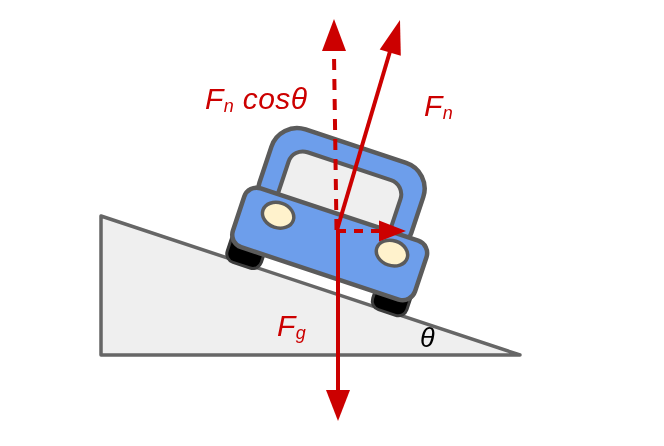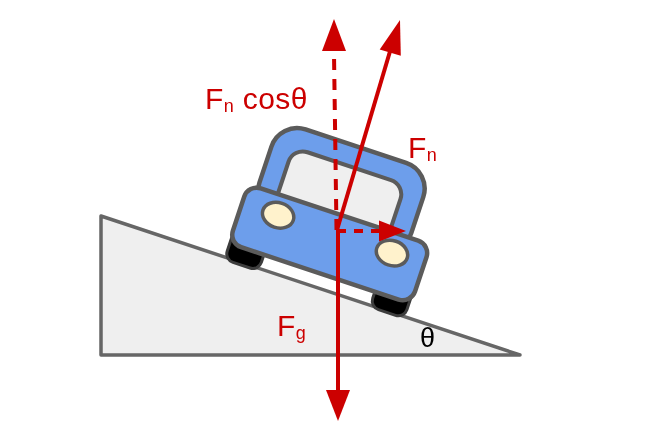--- a/index.html
+++ b/index.html
@@ -3,20 +3,21 @@
 <meta charset="utf-8">
 <style>
   html, body { margin: 0; padding: 0; background: #ffffff; }
   #stage {
     position: relative;
     width: 664px;
     height: 446px;
     background: #ffffff;
     overflow: hidden;
     font-family: "Liberation Sans", sans-serif;
+    font-style: italic;
   }
   #stage svg { position: absolute; left: 0; top: 0; }
   .lbl {
     position: absolute;
     font-size: 30px;
     color: #cc0000;
     white-space: nowrap;
     line-height: 1.1;
     letter-spacing: 0.5px;
   }
@@ -59,21 +60,21 @@
     <polygon points="338,421 326,390 350,390" fill="#cc0000"></polygon>
 
     <line x1="337" y1="231" x2="382" y2="231" stroke-width="4" stroke-dasharray="9 8" stroke="#cc0000"></line>
     <polygon points="406,231 379,220.5 379,241.5" fill="#cc0000"></polygon>
   </svg>
 
   <div class="lbl" style="left:205px; top:82px;">
     <span>F</span><sub>n</sub><span> cosθ</span>
   </div>
 
-  <div class="lbl" style="left:408px; top:89px;margin-top:42px;">
+  <div class="lbl" style="left:424px; top:89px;">
     <span>F</span><sub>n</sub><span></span>
   </div>
 
 
   <div class="lbl" style="left:277px; top:309px;">
     <span>F</span><sub>g</sub><span></span>
   </div>
 
   <div class="lbl black" style="left:420px; top:324px;">θ</div>
 

